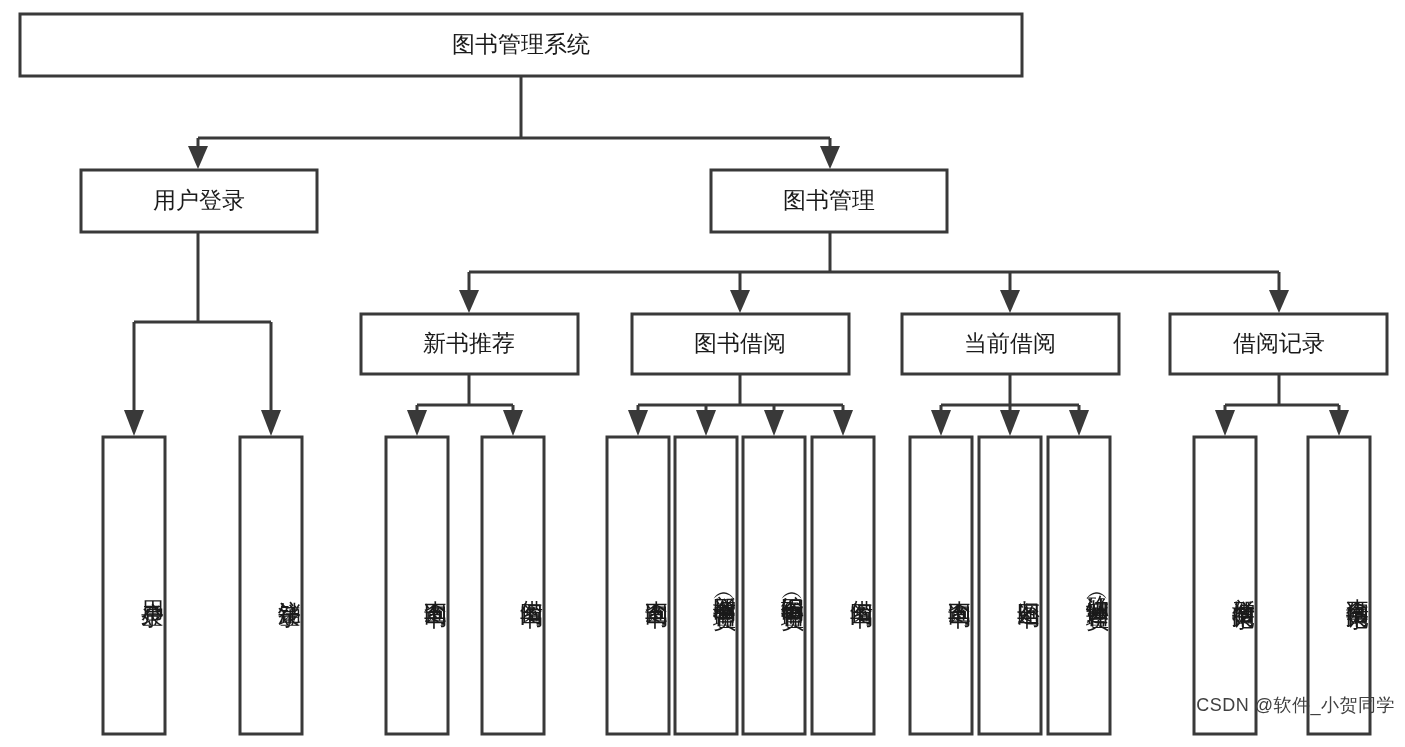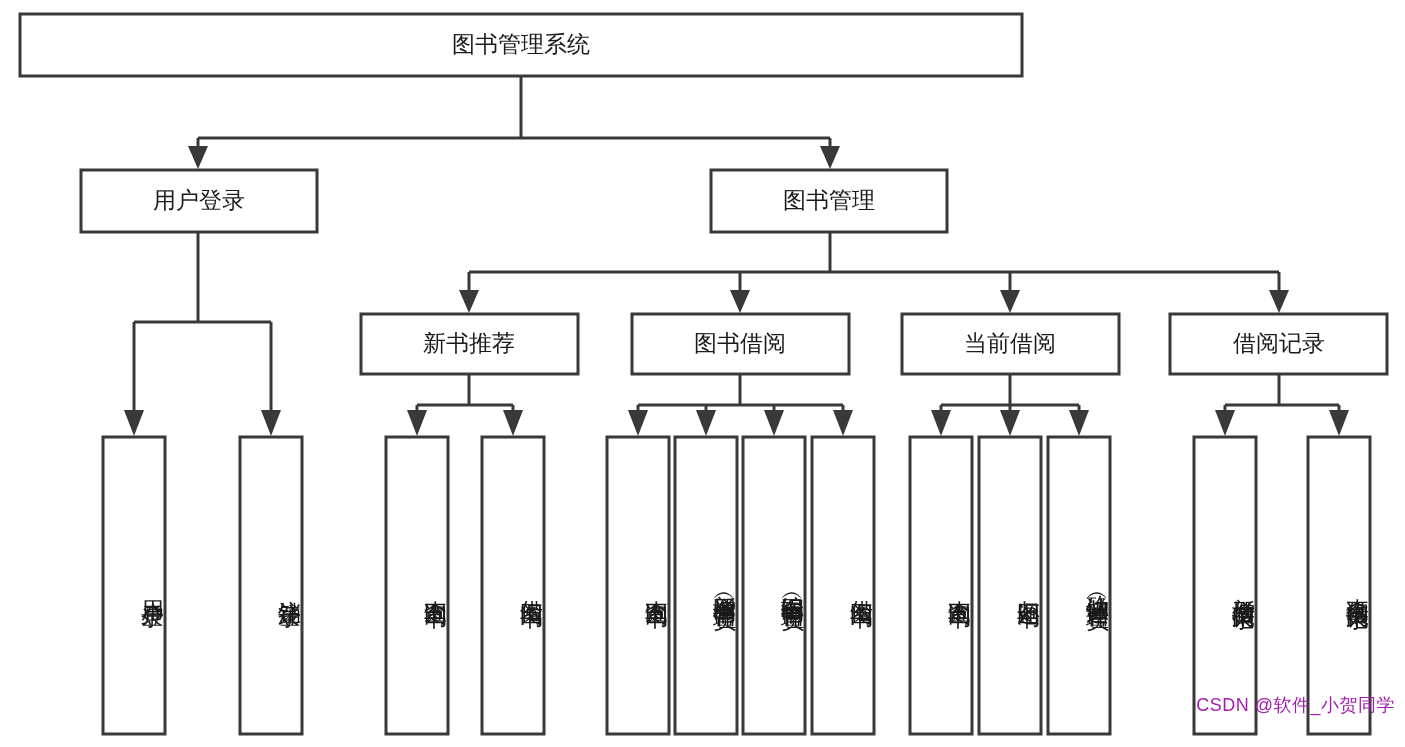--- a/index.html
+++ b/index.html
@@ -62,21 +62,21 @@
     text-align: center;
     white-space: nowrap;
     pointer-events: none;
   }
   .watermark {
     position: absolute;
     right: 10px;
     bottom: 3px;
     font-family: "Liberation Sans", "DejaVu Sans", sans-serif;
     font-size: 18px;
-    color: #a21caf;
+    color: #404040;
     white-space: nowrap;
     letter-spacing: 0.5px;
   }
 </style>
 </head>
 <body>
 
 <div id="diagram-root">
 
   <svg class="diagram-svg" viewBox="0 0 1405 747">

